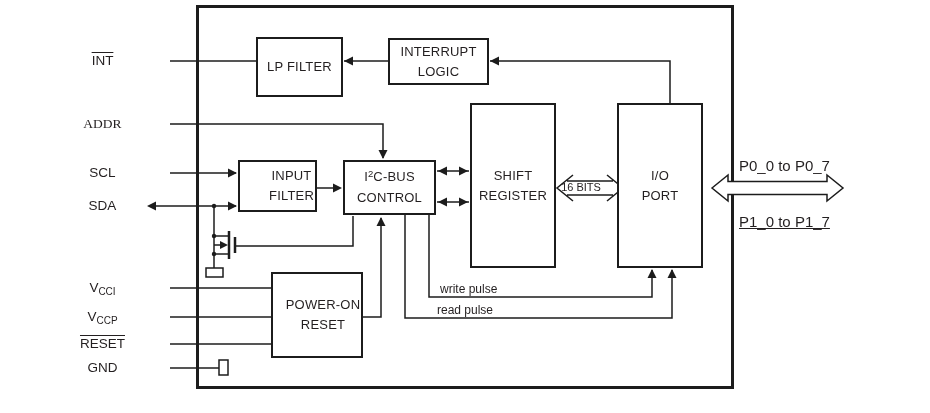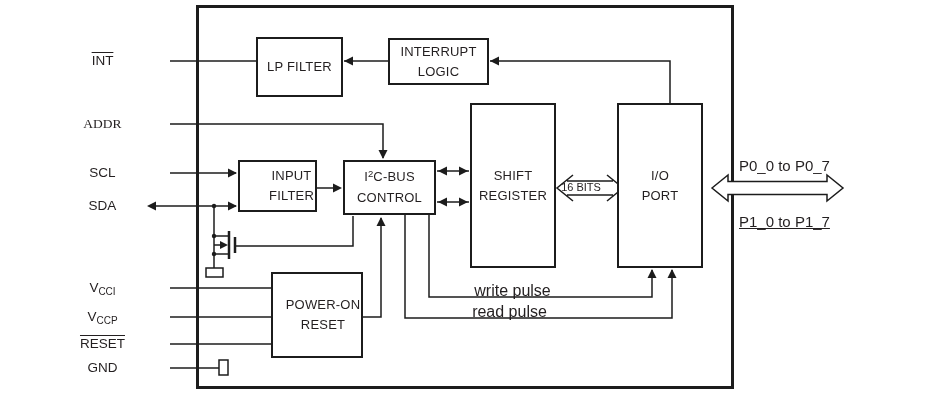--- a/index.html
+++ b/index.html
@@ -16,21 +16,21 @@
     position:absolute;border:2px solid #1c1c1c;background:#ffffff;box-sizing:border-box;
     display:flex;flex-direction:column;align-items:center;justify-content:center;
     text-align:center;font-size:13px;line-height:20px;z-index:3;letter-spacing:0.2px;
   }
   .lbl{position:absolute;z-index:4;font-size:13.5px;white-space:nowrap;}
   .pin-label{left:40px;width:125px;text-align:center;height:18px;line-height:18px;}
   .overline{text-decoration:overline;}
   .subsc{font-size:10px;position:relative;top:3px;letter-spacing:0;}
   .supsc{font-size:9.5px;position:relative;top:-4px;letter-spacing:0;}
   .chip-name{left:540px;top:24px;width:170px;text-align:right;font-weight:bold;font-size:15.5px;}
-  .pulse-label{font-size:16px;text-align:center;}
+  .pulse-label{font-size:12px;}
   .bus-label{left:559px;top:181px;width:44px;text-align:center;font-size:11px;letter-spacing:0;}
   .port-label{left:739px;width:120px;font-size:15px;}
   
   .b-lp{left:256px;top:37px;width:87px;height:60px;}
   .b-il{left:388px;top:38px;width:101px;height:47px;}
   .b-if{left:238px;top:160px;width:79px;height:52px;padding-left:28px;}
   .b-i2c{left:343px;top:160px;width:93px;height:55px;}
   .b-sr{left:470px;top:103px;width:86px;height:165px;}
   .b-io{left:617px;top:103px;width:86px;height:165px;}
   .b-por{left:271px;top:272px;width:92px;height:86px;padding-left:12px;}

